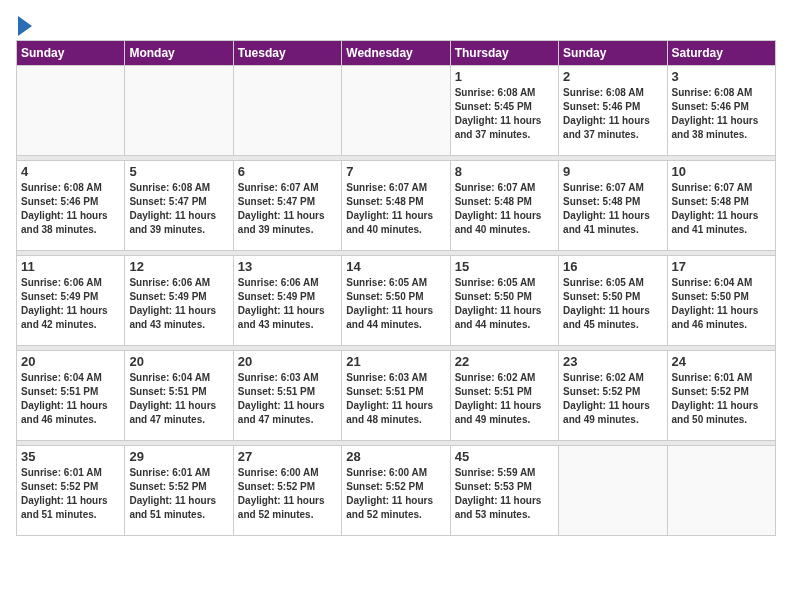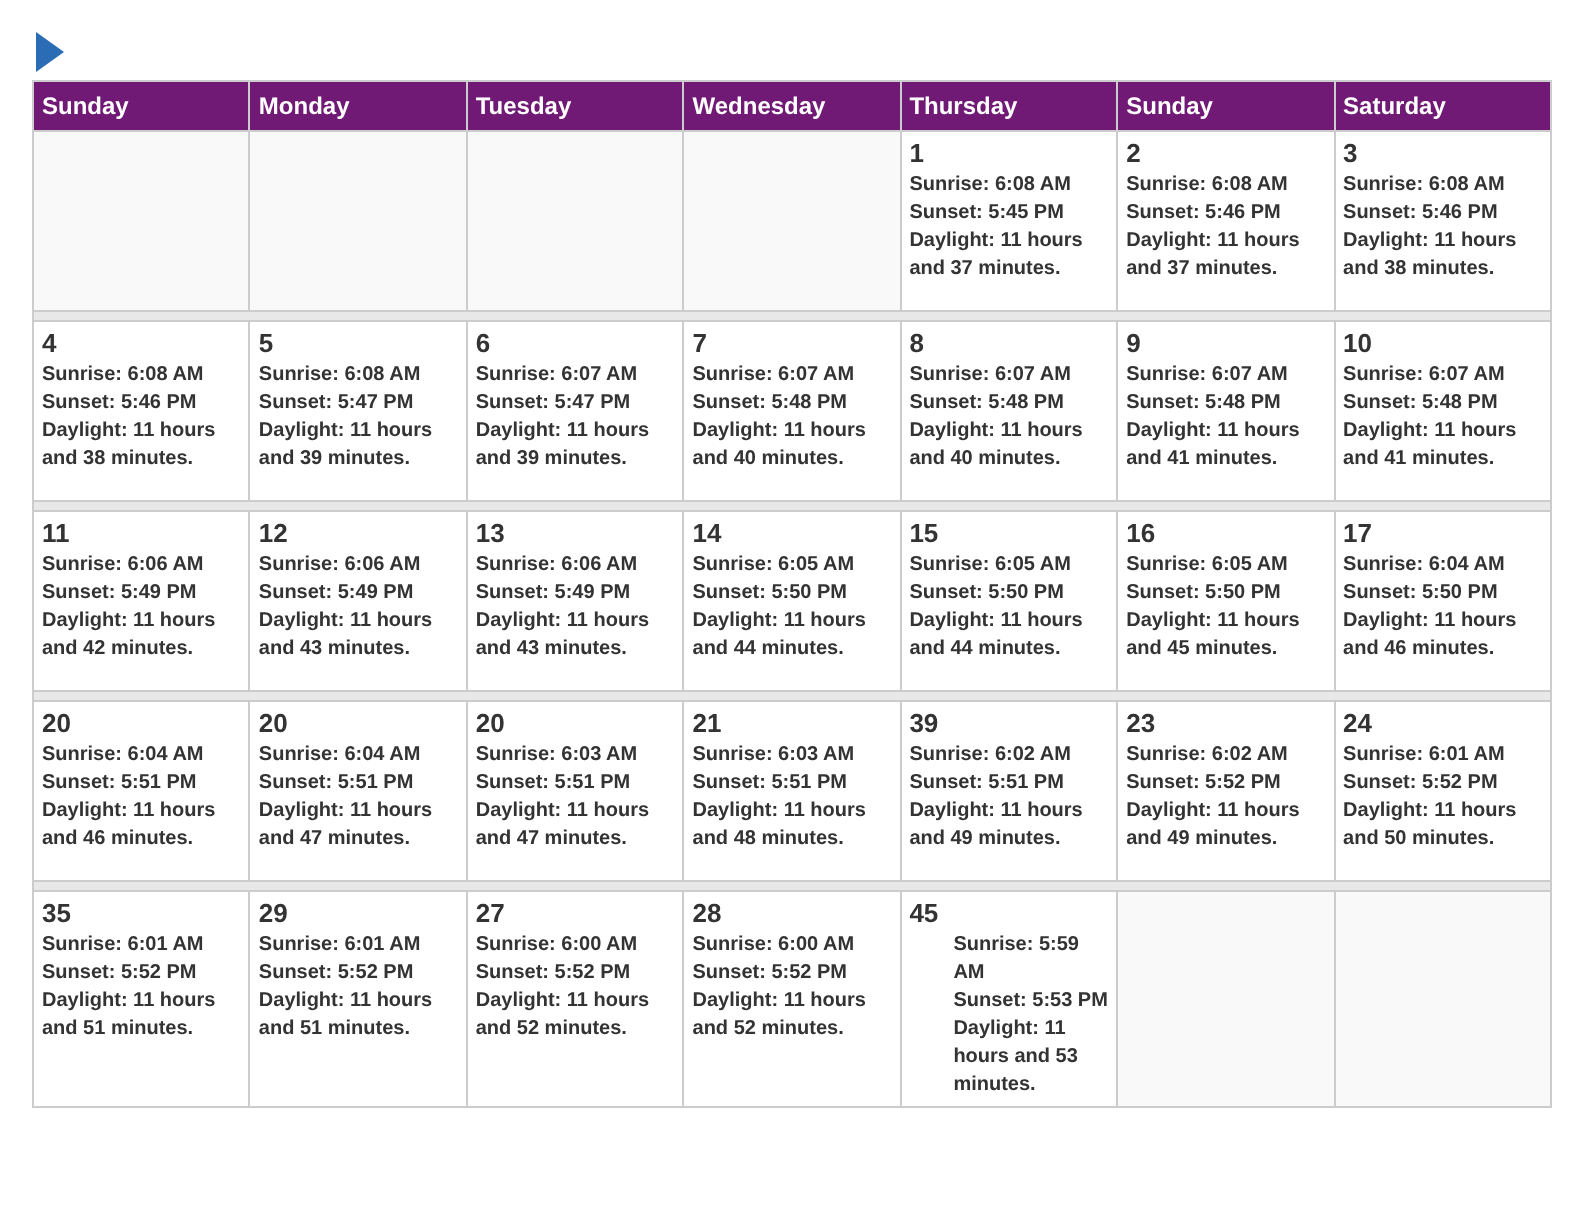--- a/index.html
+++ b/index.html
@@ -242,21 +242,21 @@
 Sunset: 5:51 PM
 Daylight: 11 hours and 47 minutes.</div>
         </td>
         <td>
           <span class="day-number">21</span>
           <div class="day-info" style="white-space: pre-line;">Sunrise: 6:03 AM
 Sunset: 5:51 PM
 Daylight: 11 hours and 48 minutes.</div>
         </td>
         <td>
-          <span class="day-number">39</span>
+          <span class="day-number">22</span>
           <div class="day-info" style="white-space: pre-line;">Sunrise: 6:02 AM
 Sunset: 5:51 PM
 Daylight: 11 hours and 49 minutes.</div>
         </td>
         <td>
           <span class="day-number">23</span>
           <div class="day-info" style="white-space: pre-line;">Sunrise: 6:02 AM
 Sunset: 5:52 PM
 Daylight: 11 hours and 49 minutes.</div>
         </td>
@@ -290,21 +290,21 @@
 Daylight: 11 hours and 52 minutes.</div>
         </td>
         <td>
           <span class="day-number">28</span>
           <div class="day-info" style="white-space: pre-line;">Sunrise: 6:00 AM
 Sunset: 5:52 PM
 Daylight: 11 hours and 52 minutes.</div>
         </td>
         <td>
           <span class="day-number">45</span>
-          <div class="day-info" style="white-space: pre-line; margin-left: 22px;">Sunrise: 5:59 AM
+          <div class="day-info" style="white-space: pre-line;">Sunrise: 5:59 AM
 Sunset: 5:53 PM
 Daylight: 11 hours and 53 minutes.</div>
         </td>
         <td class="empty"></td>
         <td class="empty"></td>
       </tr>
     </tbody>
 </table>
 
 </body></html>

